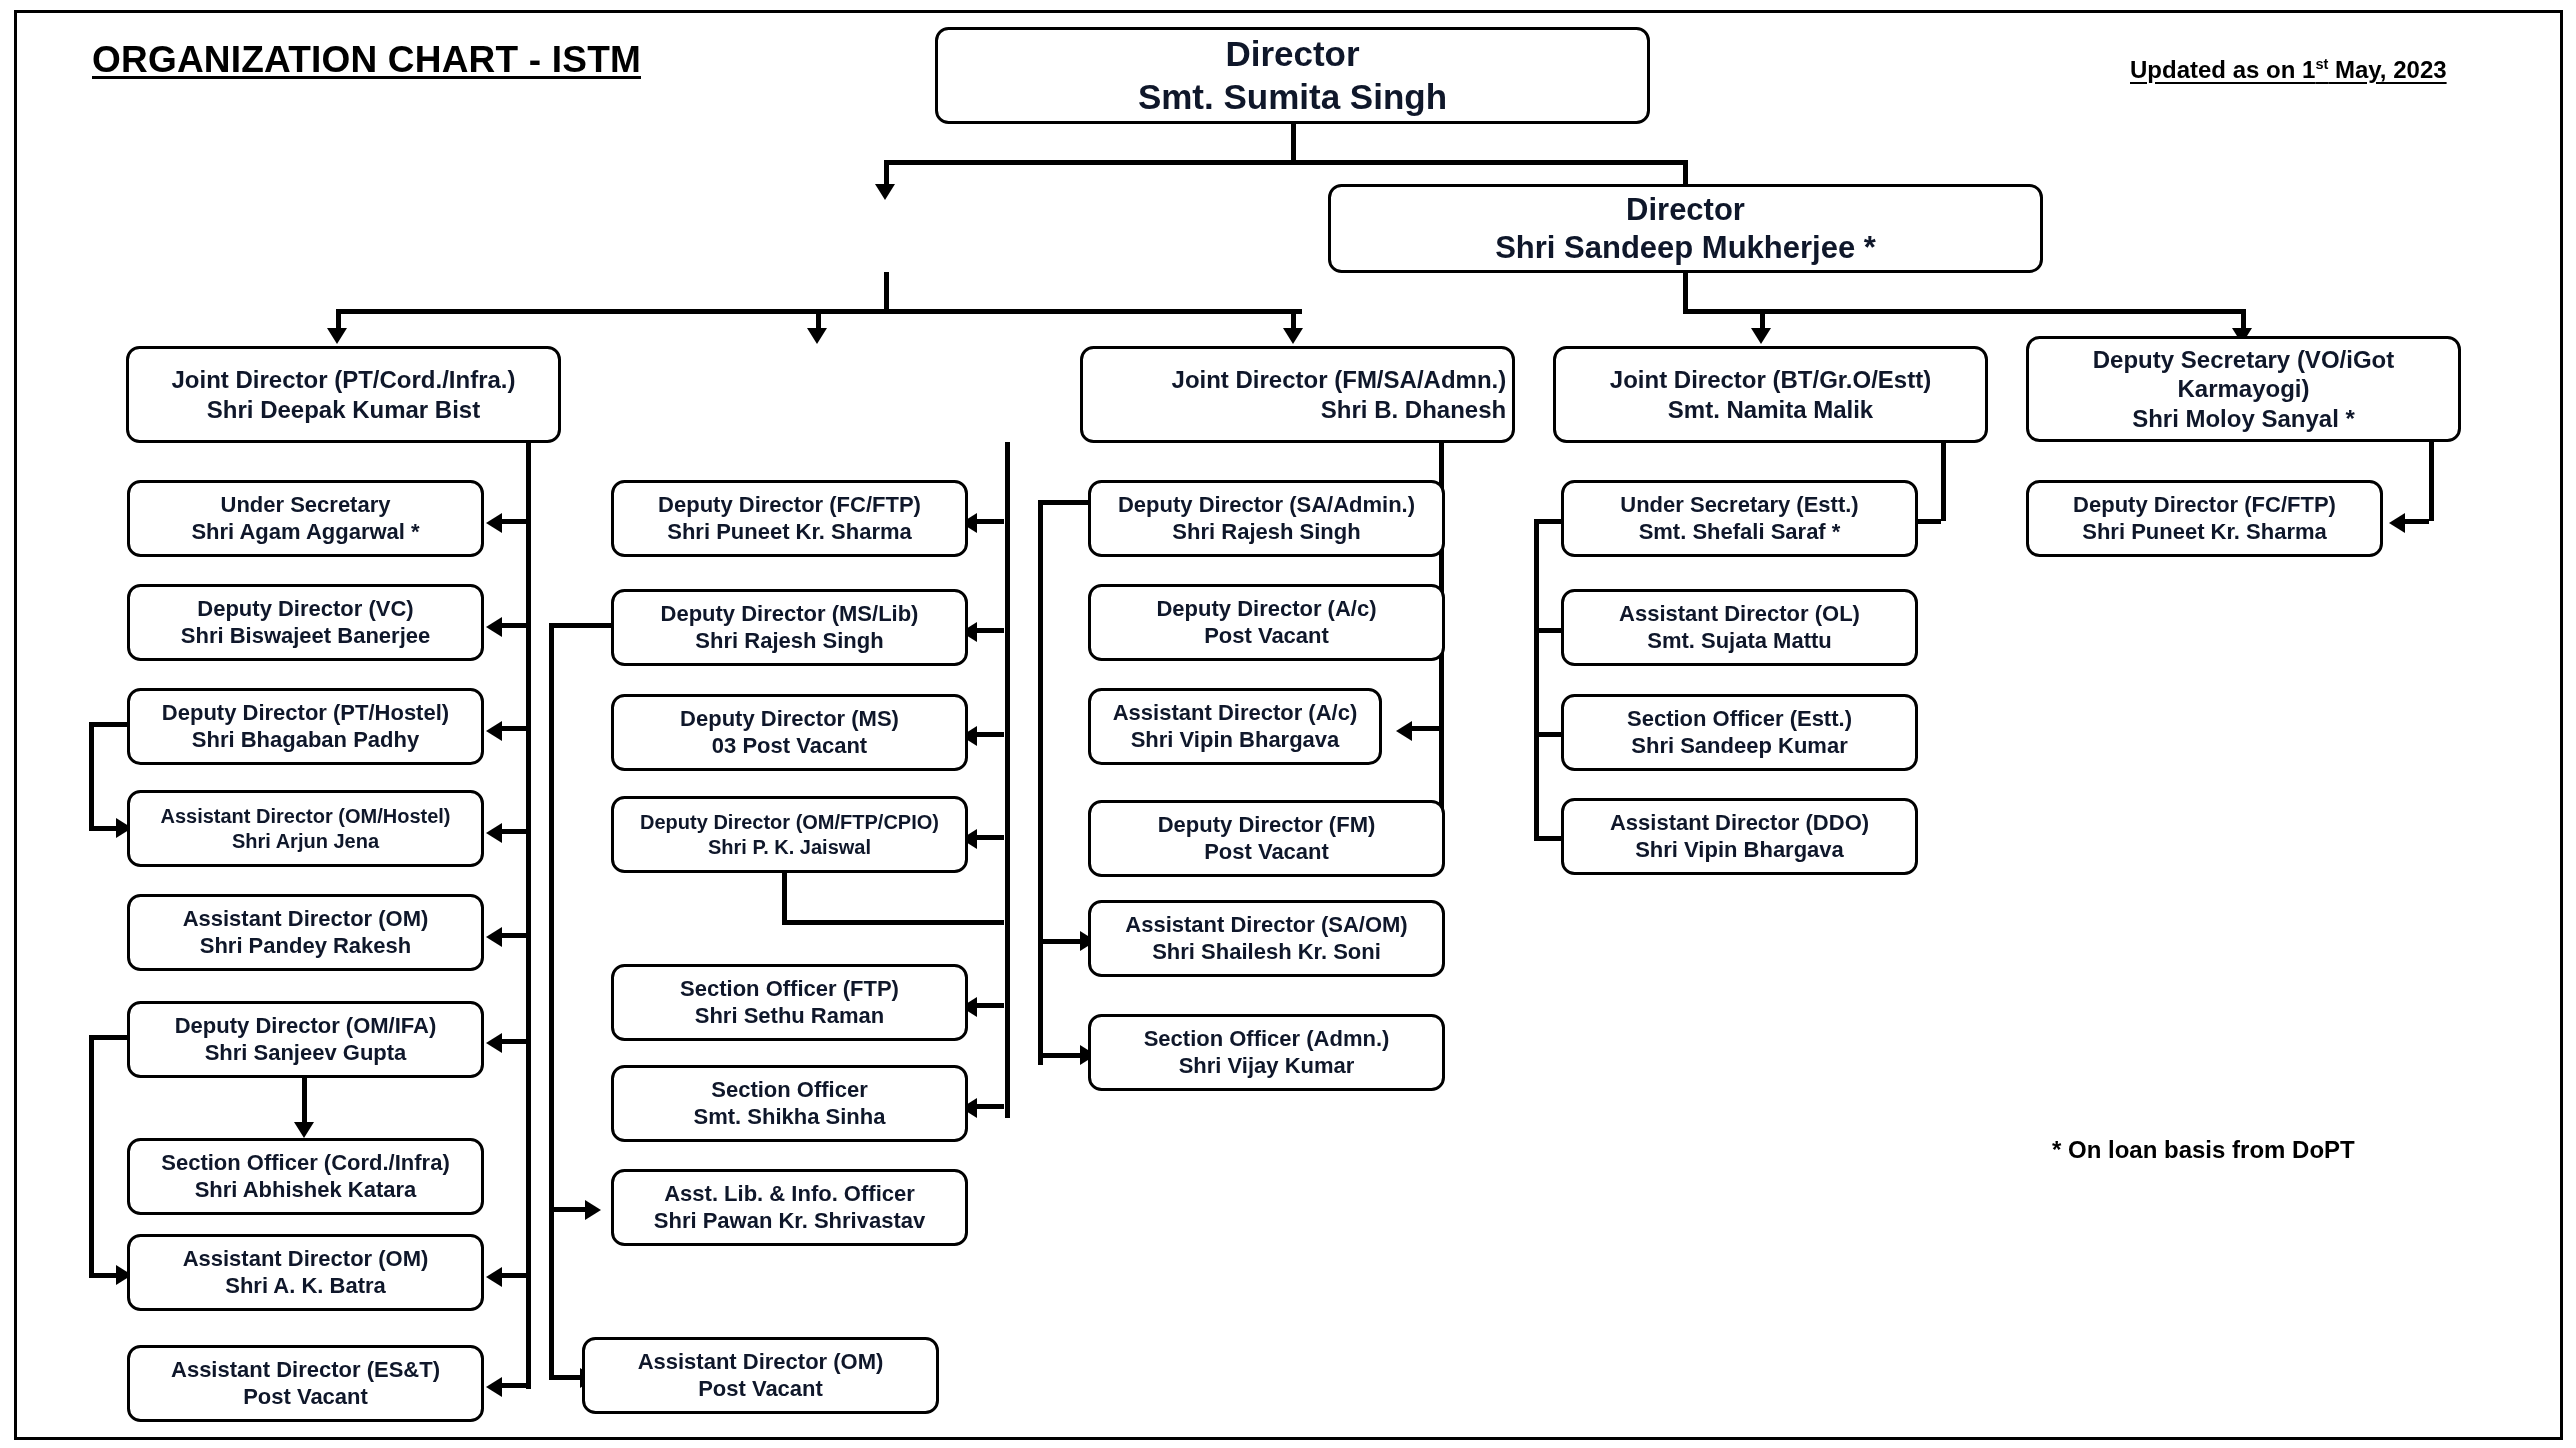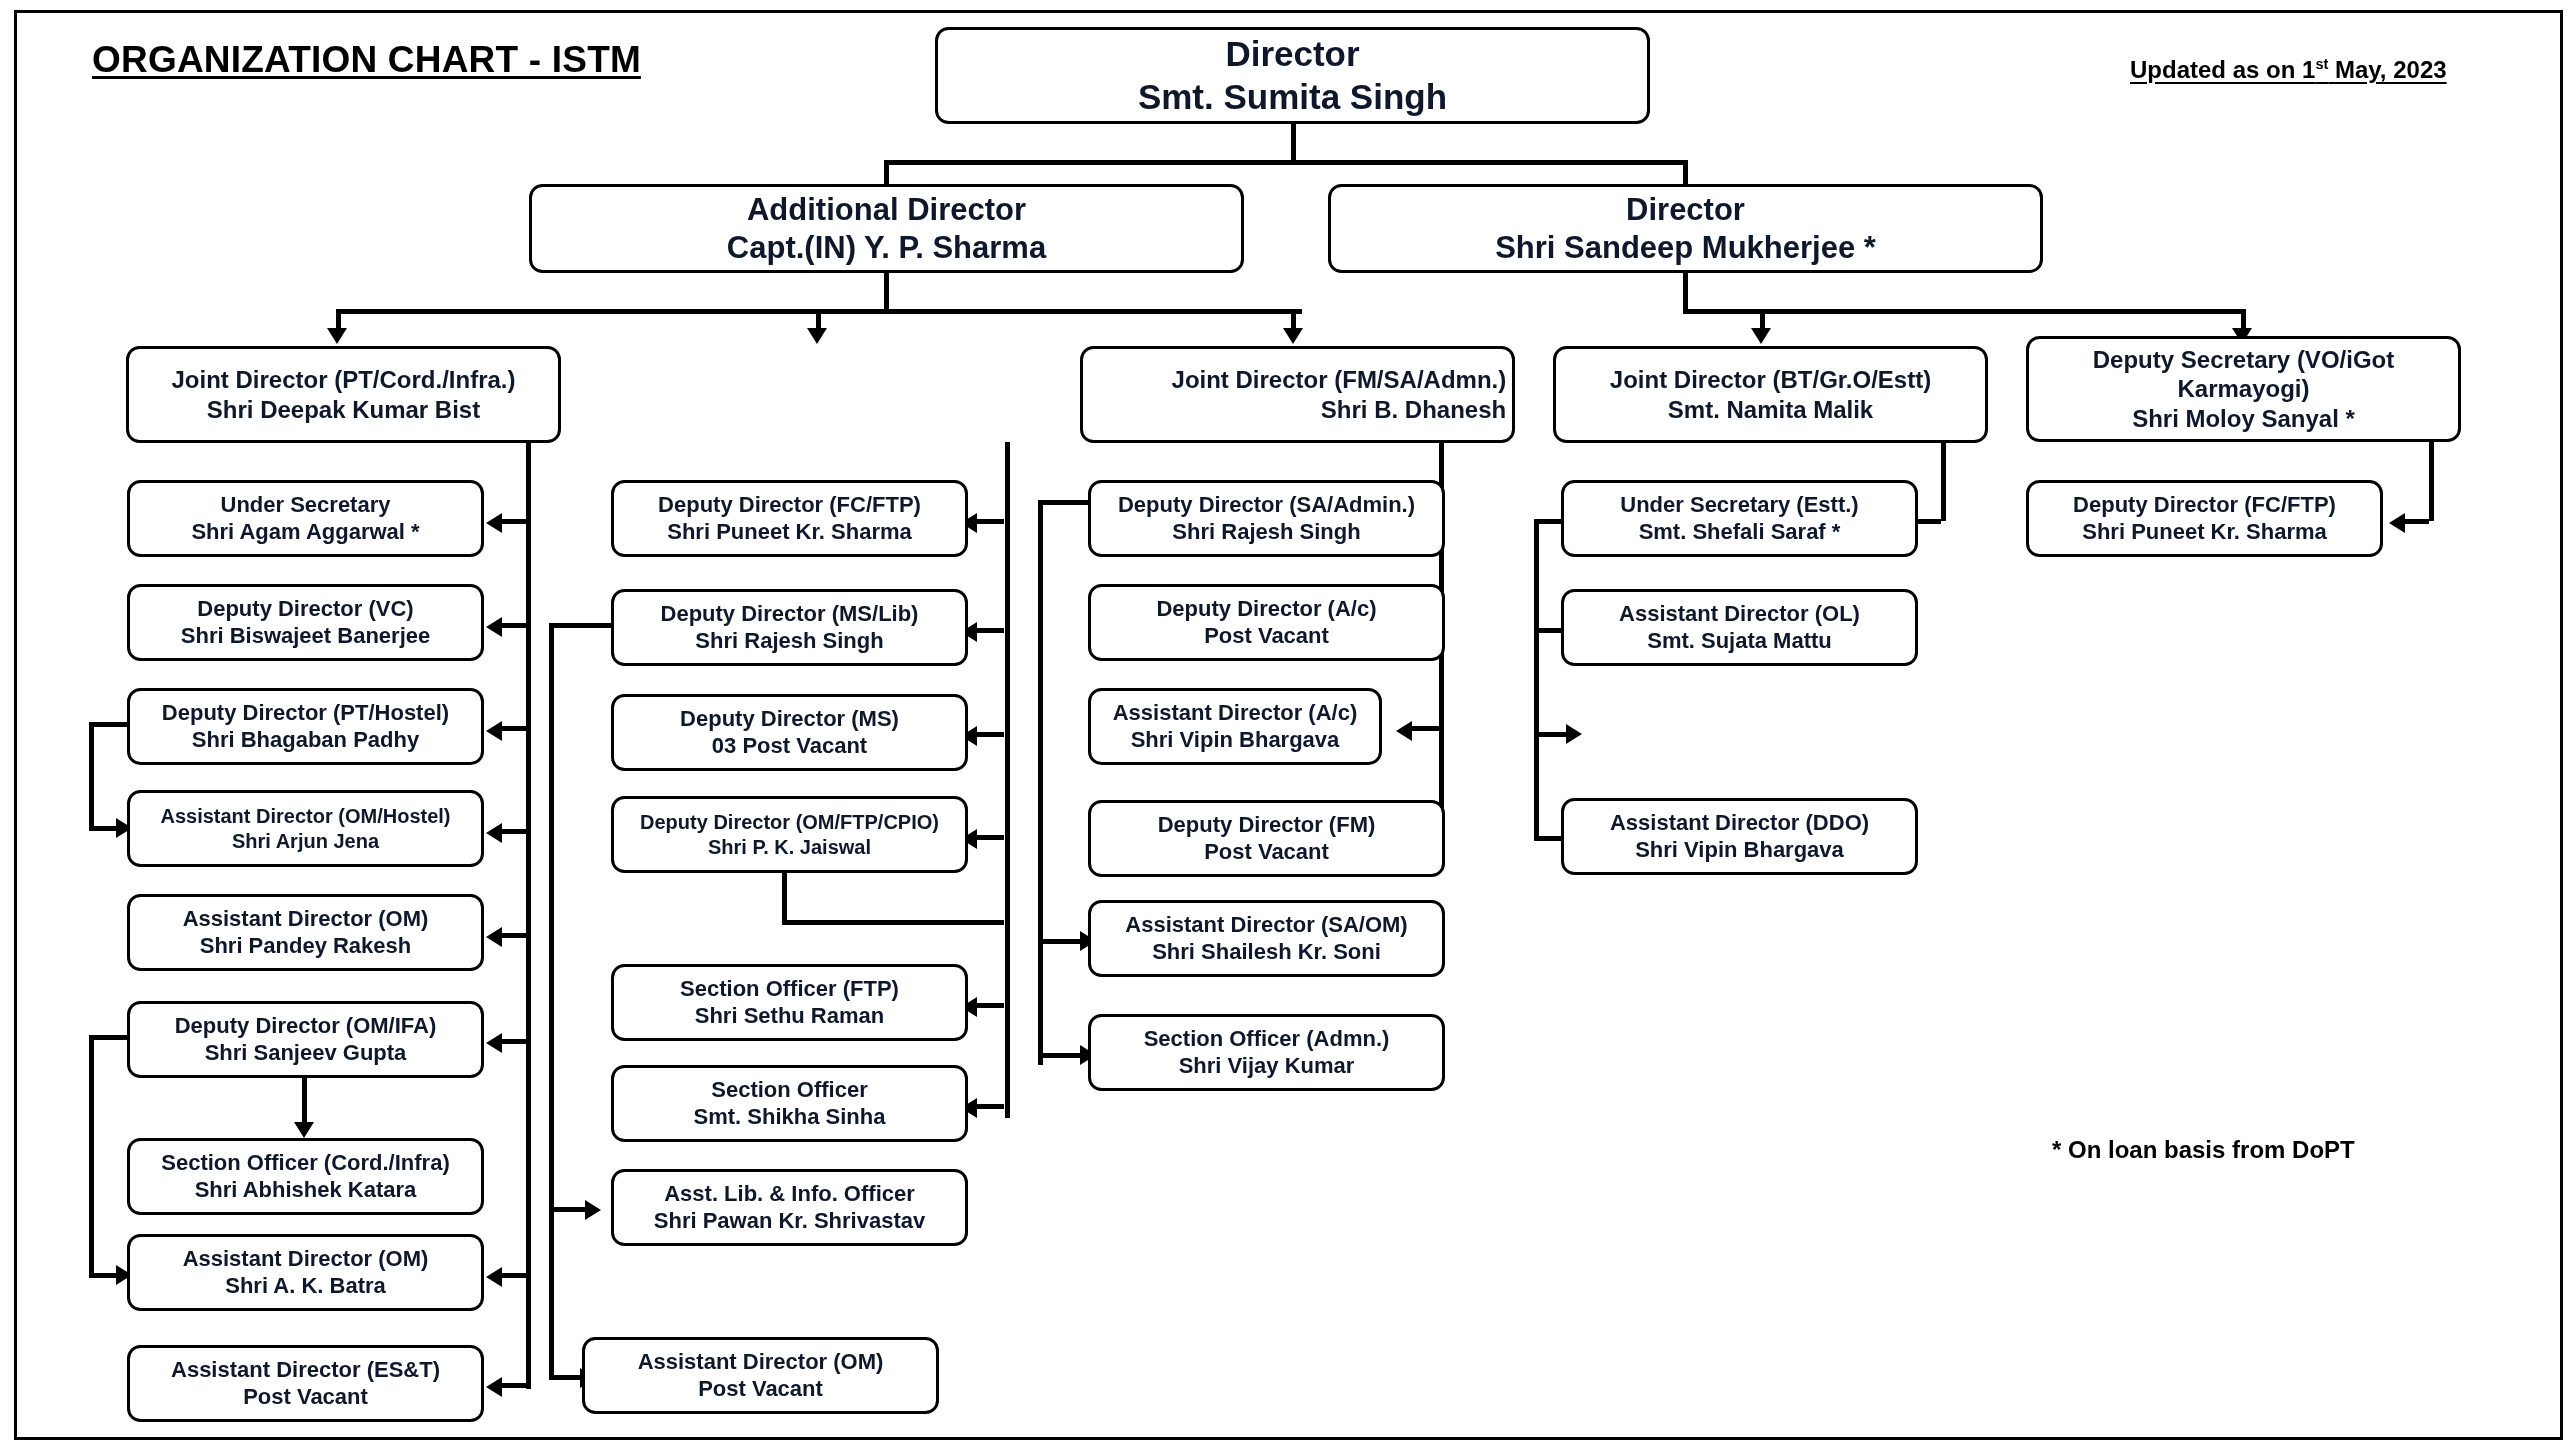--- a/index.html
+++ b/index.html
@@ -197,24 +197,20 @@
 
   <div class="line v" style="left:2429px;top:442px;height:79px;"></div>
   <div class="line h" style="left:2405px;top:519px;width:24px;"></div>
   <div class="arrow arr-left" style="left:2389px;top:513px;"></div>
 
   <div class="node t-xl" style="left:935px;top:27px;width:715px;height:97px;">
     <span class="l">Director</span>
     <span class="l">Smt. Sumita Singh</span>
   </div>
 
-  <div class="node t-lg" style="left:529px;top:184px;width:715px;height:89px;">
-    <span class="l">Additional Director</span>
-    <span class="l">Capt.(IN) Y. P. Sharma</span>
-  </div>
 
   <div class="node t-lg" style="left:1328px;top:184px;width:715px;height:89px;">
     <span class="l">Director</span>
     <span class="l">Shri Sandeep Mukherjee *</span>
   </div>
 
   <div class="node t-md" style="left:126px;top:346px;width:435px;height:97px;">
     <span class="l">Joint Director (PT/Cord./Infra.)</span>
     <span class="l">Shri Deepak Kumar Bist</span>
   </div>
@@ -332,20 +328,24 @@
   </div>
 
   <div class="node t-sm" style="left:1561px;top:480px;width:357px;height:77px;">
     <span class="l">Under Secretary (Estt.)</span>
     <span class="l">Smt. Shefali Saraf *</span>
   </div>
   <div class="node t-sm" style="left:1561px;top:589px;width:357px;height:77px;">
     <span class="l">Assistant Director (OL)</span>
     <span class="l">Smt. Sujata Mattu</span>
   </div>
+  <div class="node t-sm" style="left:1561px;top:694px;width:357px;height:77px;">
+    <span class="l">Section Officer (Estt.)</span>
+    <span class="l">Shri Sandeep Kumar</span>
+  </div>
   <div class="node t-sm" style="left:1561px;top:798px;width:357px;height:77px;">
     <span class="l">Assistant Director (DDO)</span>
     <span class="l">Shri Vipin Bhargava</span>
   </div>
 
   <div class="node t-sm" style="left:2026px;top:480px;width:357px;height:77px;">
     <span class="l">Deputy Director (FC/FTP)</span>
     <span class="l">Shri Puneet Kr. Sharma</span>
   </div>
 

